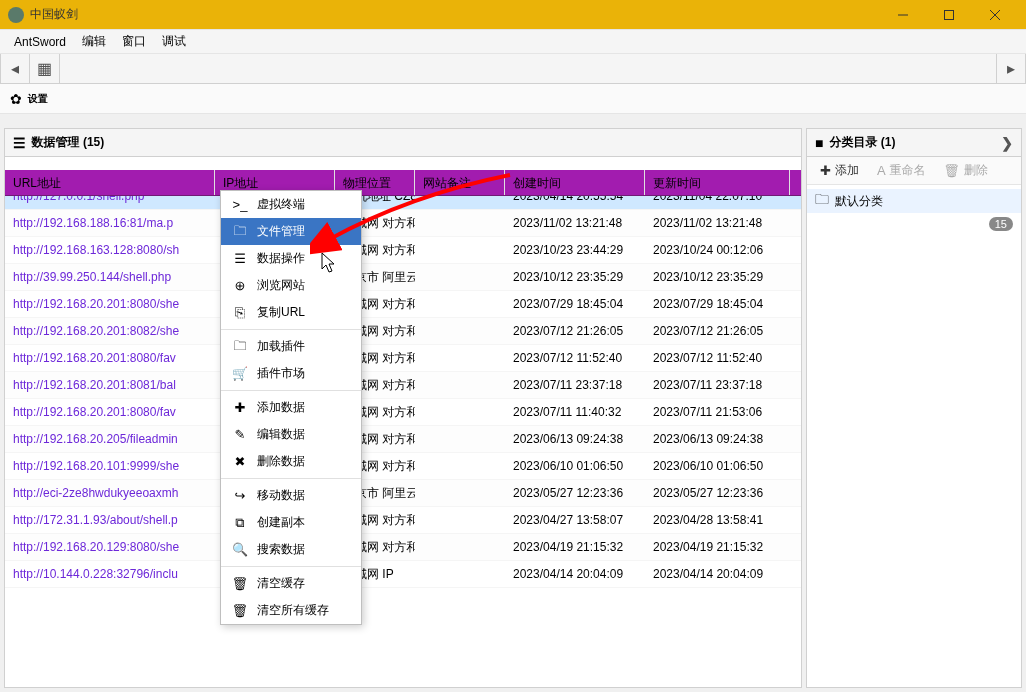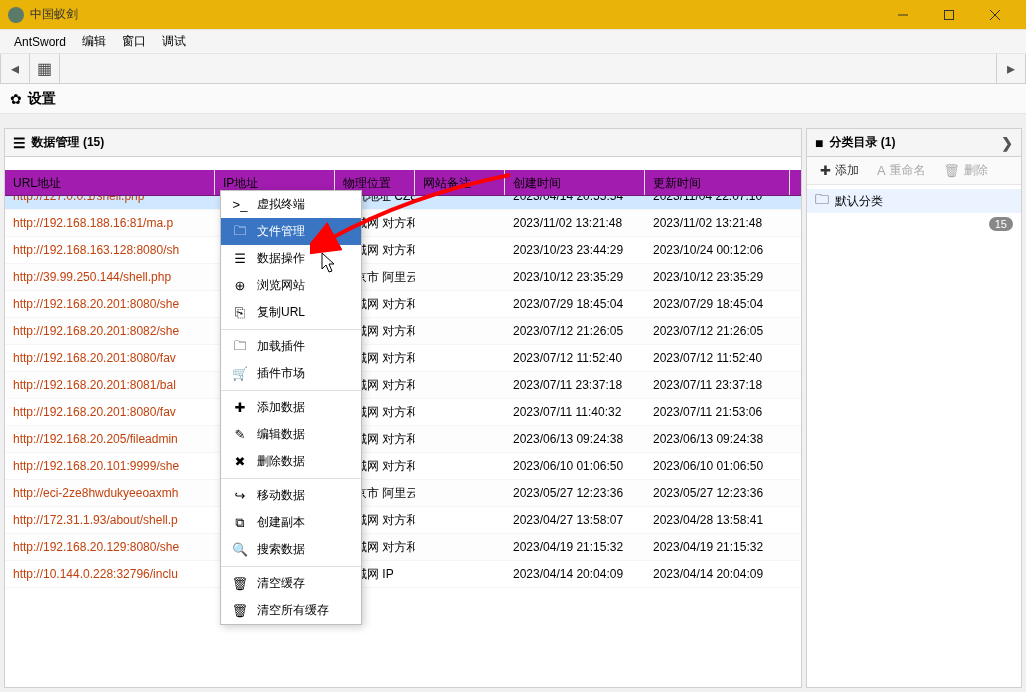--- a/index.html
+++ b/index.html
@@ -14,21 +14,21 @@
 .menubar { height: 24px; background: #f5f5f5; display: flex; align-items: center; padding: 0 6px; border-bottom: 1px solid #e5e5e5; }
 .menubar span { padding: 3px 8px; cursor: pointer; }
 
 .toolbar { height: 30px; background: #f5f5f5; border-bottom: 1px solid #d0d0d0; display: flex; align-items: stretch; }
 .toolbar .tbtn { width: 30px; display: flex; align-items: center; justify-content: center; border-right: 1px solid #d0d0d0; cursor: pointer; font-size: 16px; color: #555; }
 .toolbar .tbtn.first { border-left: 1px solid #d0d0d0; }
 .toolbar .spacer { flex: 1; border-bottom: 0; }
 .toolbar .tbtn.last { border-left: 1px solid #d0d0d0; }
 
 .settings-row { height: 30px; background: #fafafa; border-bottom: 1px solid #e5e5e5; display: flex; align-items: center; padding: 0 10px; }
-.settings-row .txt { font-weight: bold; font-size: 14px; font-family: Liberation Serif, serif; }
+.settings-row .txt { font-weight: bold; font-size: 10px; font-family: Liberation Serif, serif; }
 .gear { margin-right: 6px; font-size: 14px; }
 
 .content { position: absolute; top: 128px; left: 4px; right: 4px; bottom: 4px; display: flex; gap: 4px; }
 .panel { background: #fff; border: 1px solid #d0d0d0; display: flex; flex-direction: column; }
 .panel-left { flex: 1; min-width: 0; }
 .panel-right { width: 216px; }
 
 .panel-head { height: 28px; background: #f5f5f5; border-bottom: 1px solid #d0d0d0; display: flex; align-items: center; padding: 0 8px; font-weight: bold; }
 .panel-head .head-icon { margin-right: 6px; font-size: 14px; }
 .panel-head .arrow { margin-left: auto; cursor: pointer; font-size: 14px; color: #555;}
@@ -45,21 +45,21 @@
 .col-ip    { width: 120px; }
 .col-phys  { width: 80px; }
 .col-note  { width: 90px; }
 .col-ct    { width: 140px; }
 .col-ut    { width: 145px; }
 
 .grid-body .row { display: flex; height: 27px; align-items: center; border-bottom: 1px solid #f5f5f5; }
 .grid-body .row:nth-child(even) { background: #fdfdfd; }
 .grid-body .row .cell { padding: 0 8px; white-space: nowrap; overflow: hidden; text-overflow: clip; }
 .grid-body .row.selected { background: #cfe8ff; }
-.cell.url a { color: #c2410c; text-decoration: none; }
+.cell.url a { color: #6d28d9; text-decoration: none; }
 
 
 .tree { flex: 1; padding: 4px 0; }
 .tree-item { display: flex; align-items: center; height: 24px; padding: 0 8px; cursor: pointer; background: #eaf3ff; }
 .tree-item .folder-icon { margin-right: 6px; font-size: 14px; }
 .badge { margin-left: auto; background: #888; color: #fff; border-radius: 9px; min-width: 20px; padding: 1px 6px; text-align: center; font-size: 11px; margin-top: 45px;}
 
 
 .context-menu { position: absolute; left: 220px; top: 190px; width: 142px; background: #fff; border: 1px solid #bfbfbf; box-shadow: 2px 2px 8px rgba(0,0,0,.2); z-index: 200; }
 .context-menu .mitem { display: flex; align-items: center; height: 27px; padding: 0 10px; cursor: pointer; }

